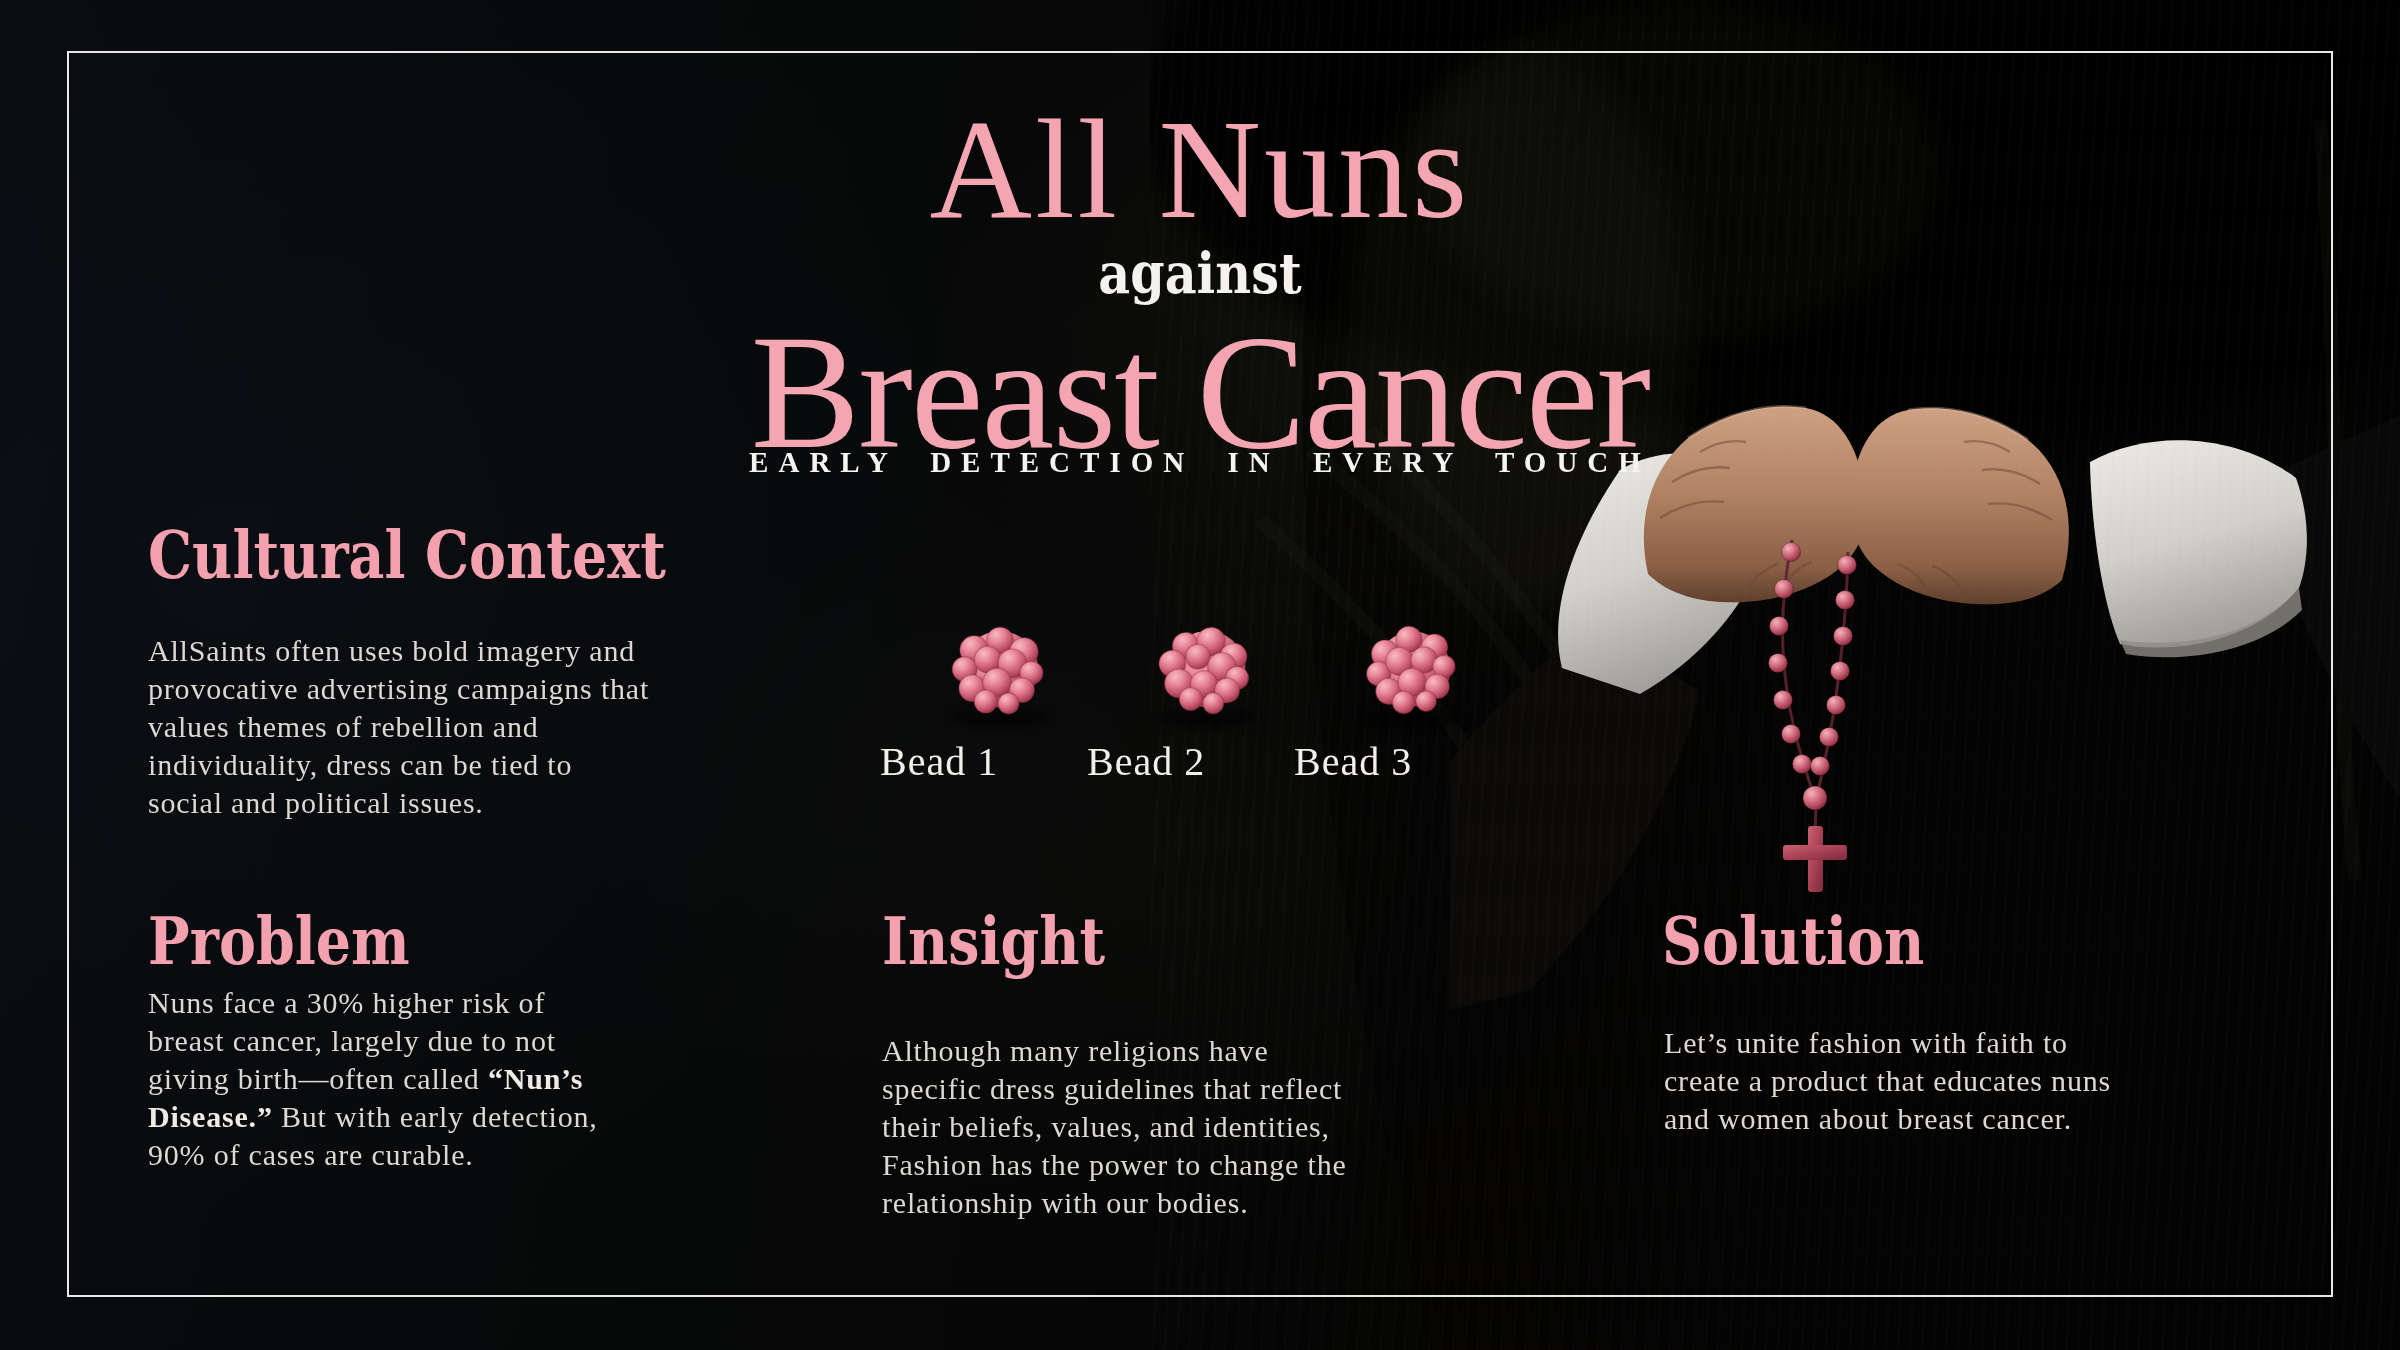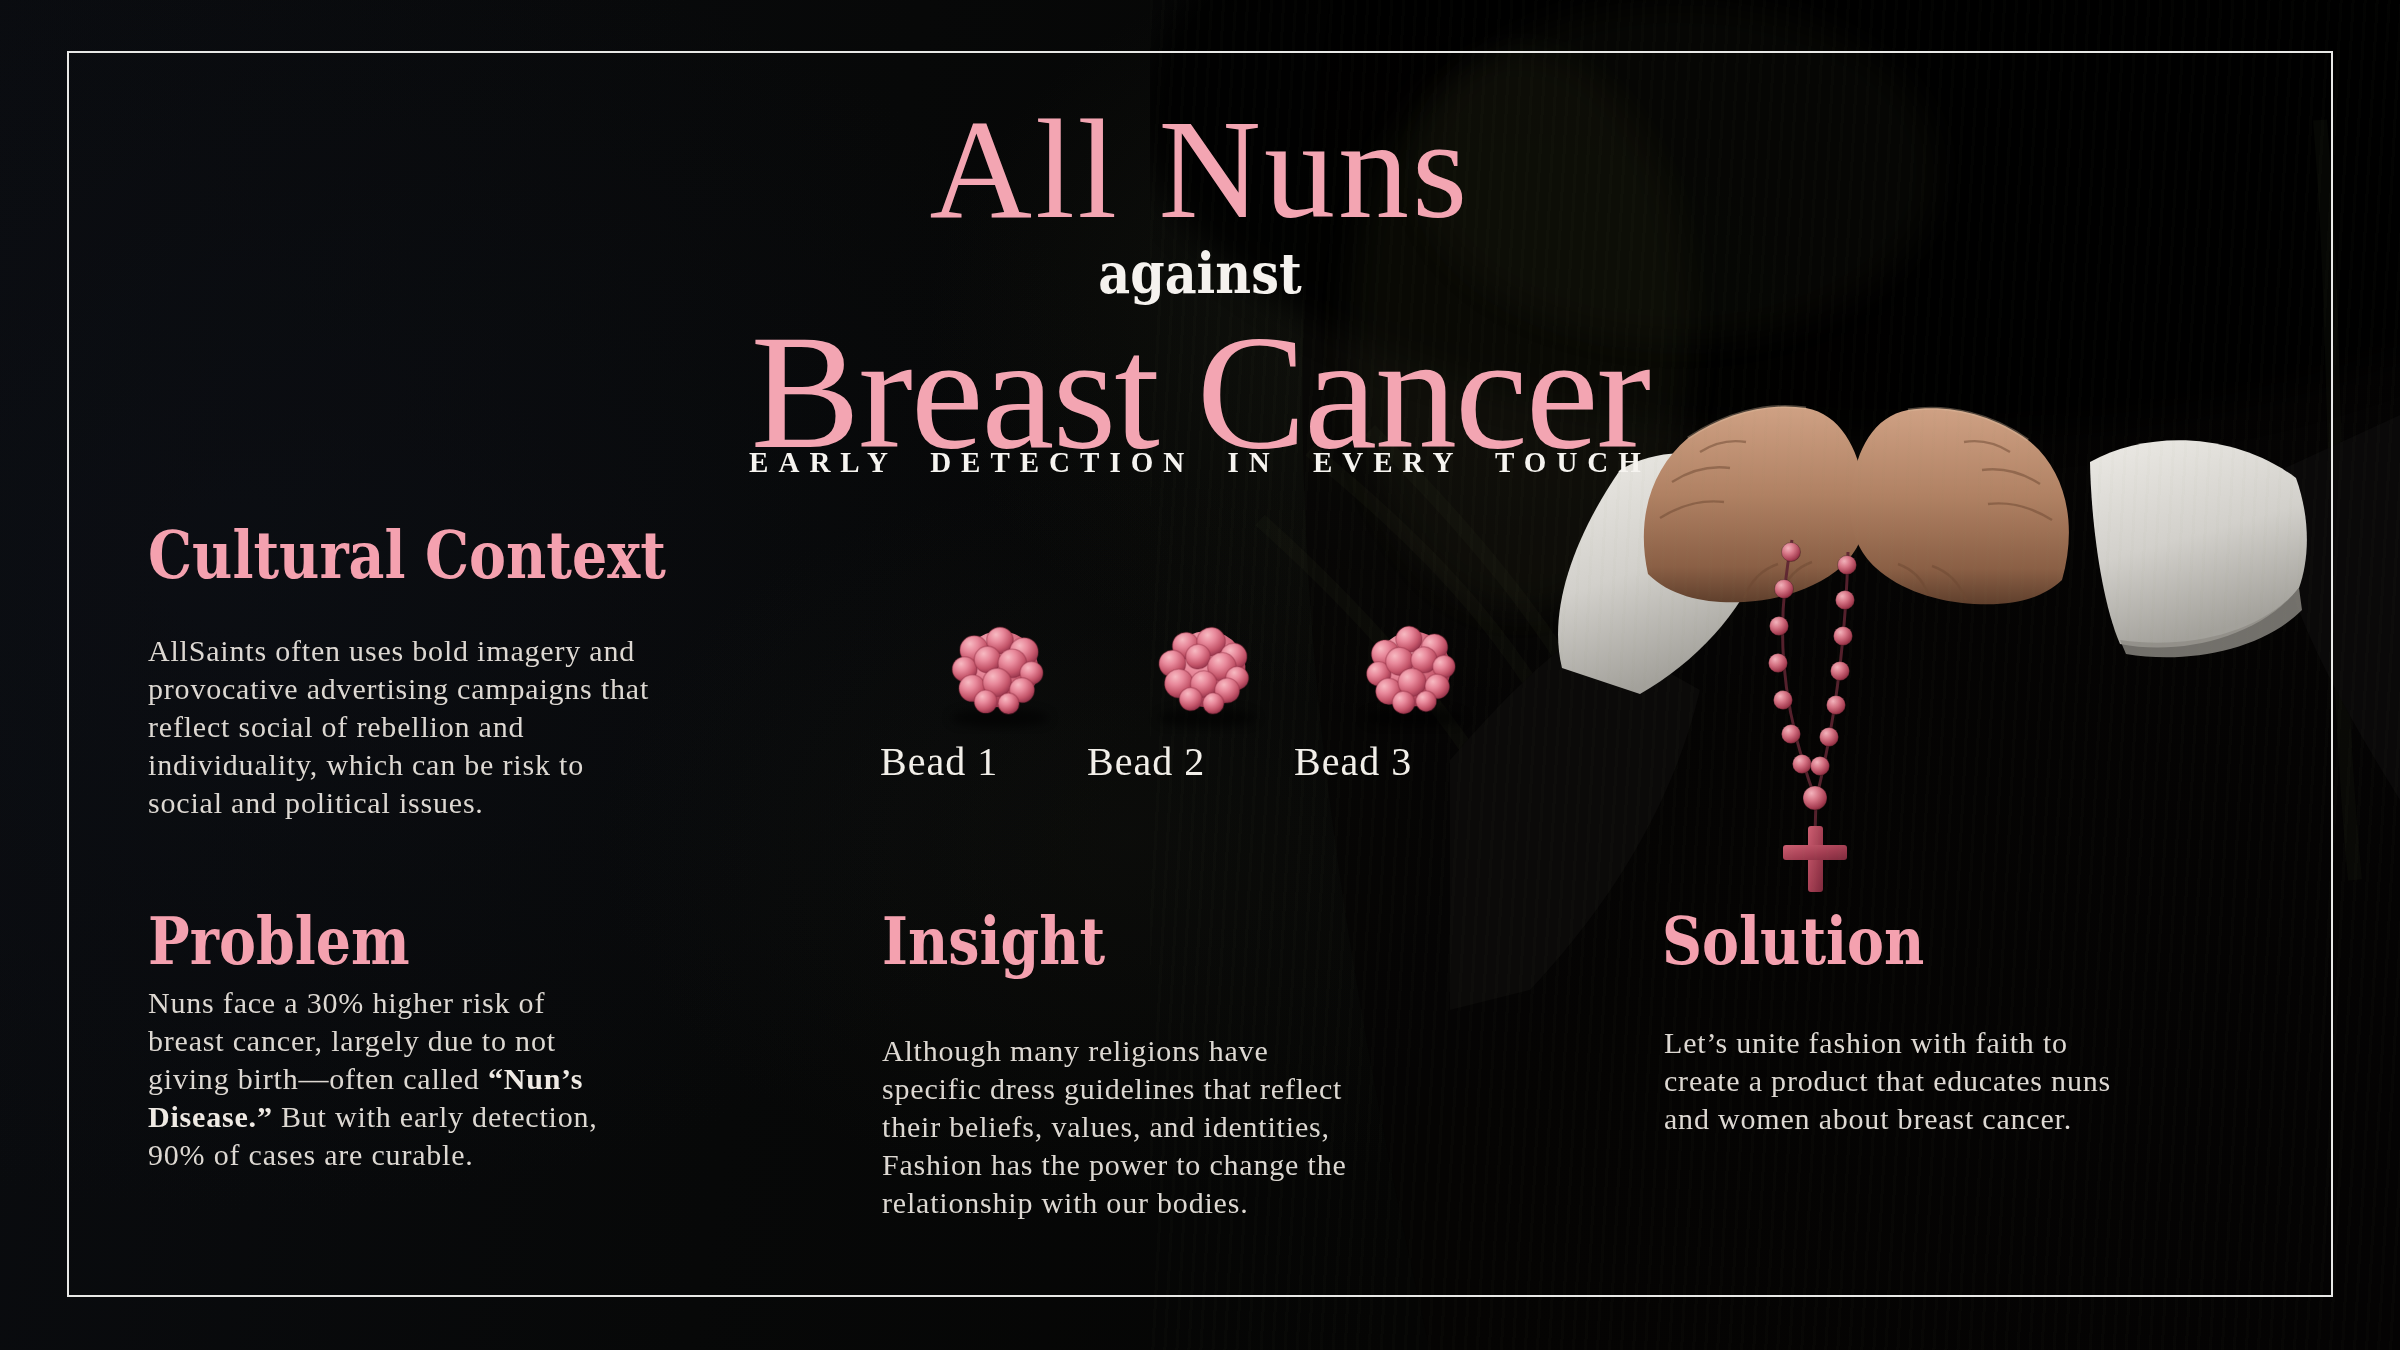--- a/index.html
+++ b/index.html
@@ -166,22 +166,22 @@
 
   <div class="centered title-main">All Nuns</div>
   <div class="centered gothic title-against">against</div>
   <div class="centered title-sub">Breast Cancer</div>
   <div class="centered tagline">EARLY DETECTION IN EVERY TOUCH</div>
 
   <div class="section-heading gothic cultural-heading">Cultural Context</div>
   <div class="body-text cultural-body">
     <div>AllSaints often uses bold imagery and</div>
     <div>provocative advertising campaigns that</div>
-    <div>reflect social of rebellion and</div>
-    <div>individuality, which can be risk to</div>
+    <div>values themes of rebellion and</div>
+    <div>individuality, dress can be tied to</div>
     <div>social and political issues.</div>
   </div>
 
   <div class="bead-item bead-1">
     <svg width="150" height="124" viewBox="0 0 150 130">
       <g>
         <ellipse cx="75" cy="113" rx="52" ry="10" fill="#000" opacity="0.55" filter="url(#bsh)"></ellipse>
         <g stroke="#8c2d42" stroke-opacity="0.35" stroke-width="1.5" fill="url(#bb)">
           <circle cx="75" cy="62" r="40" stroke="none"></circle>
           <circle cx="48" cy="42" r="15"></circle>

